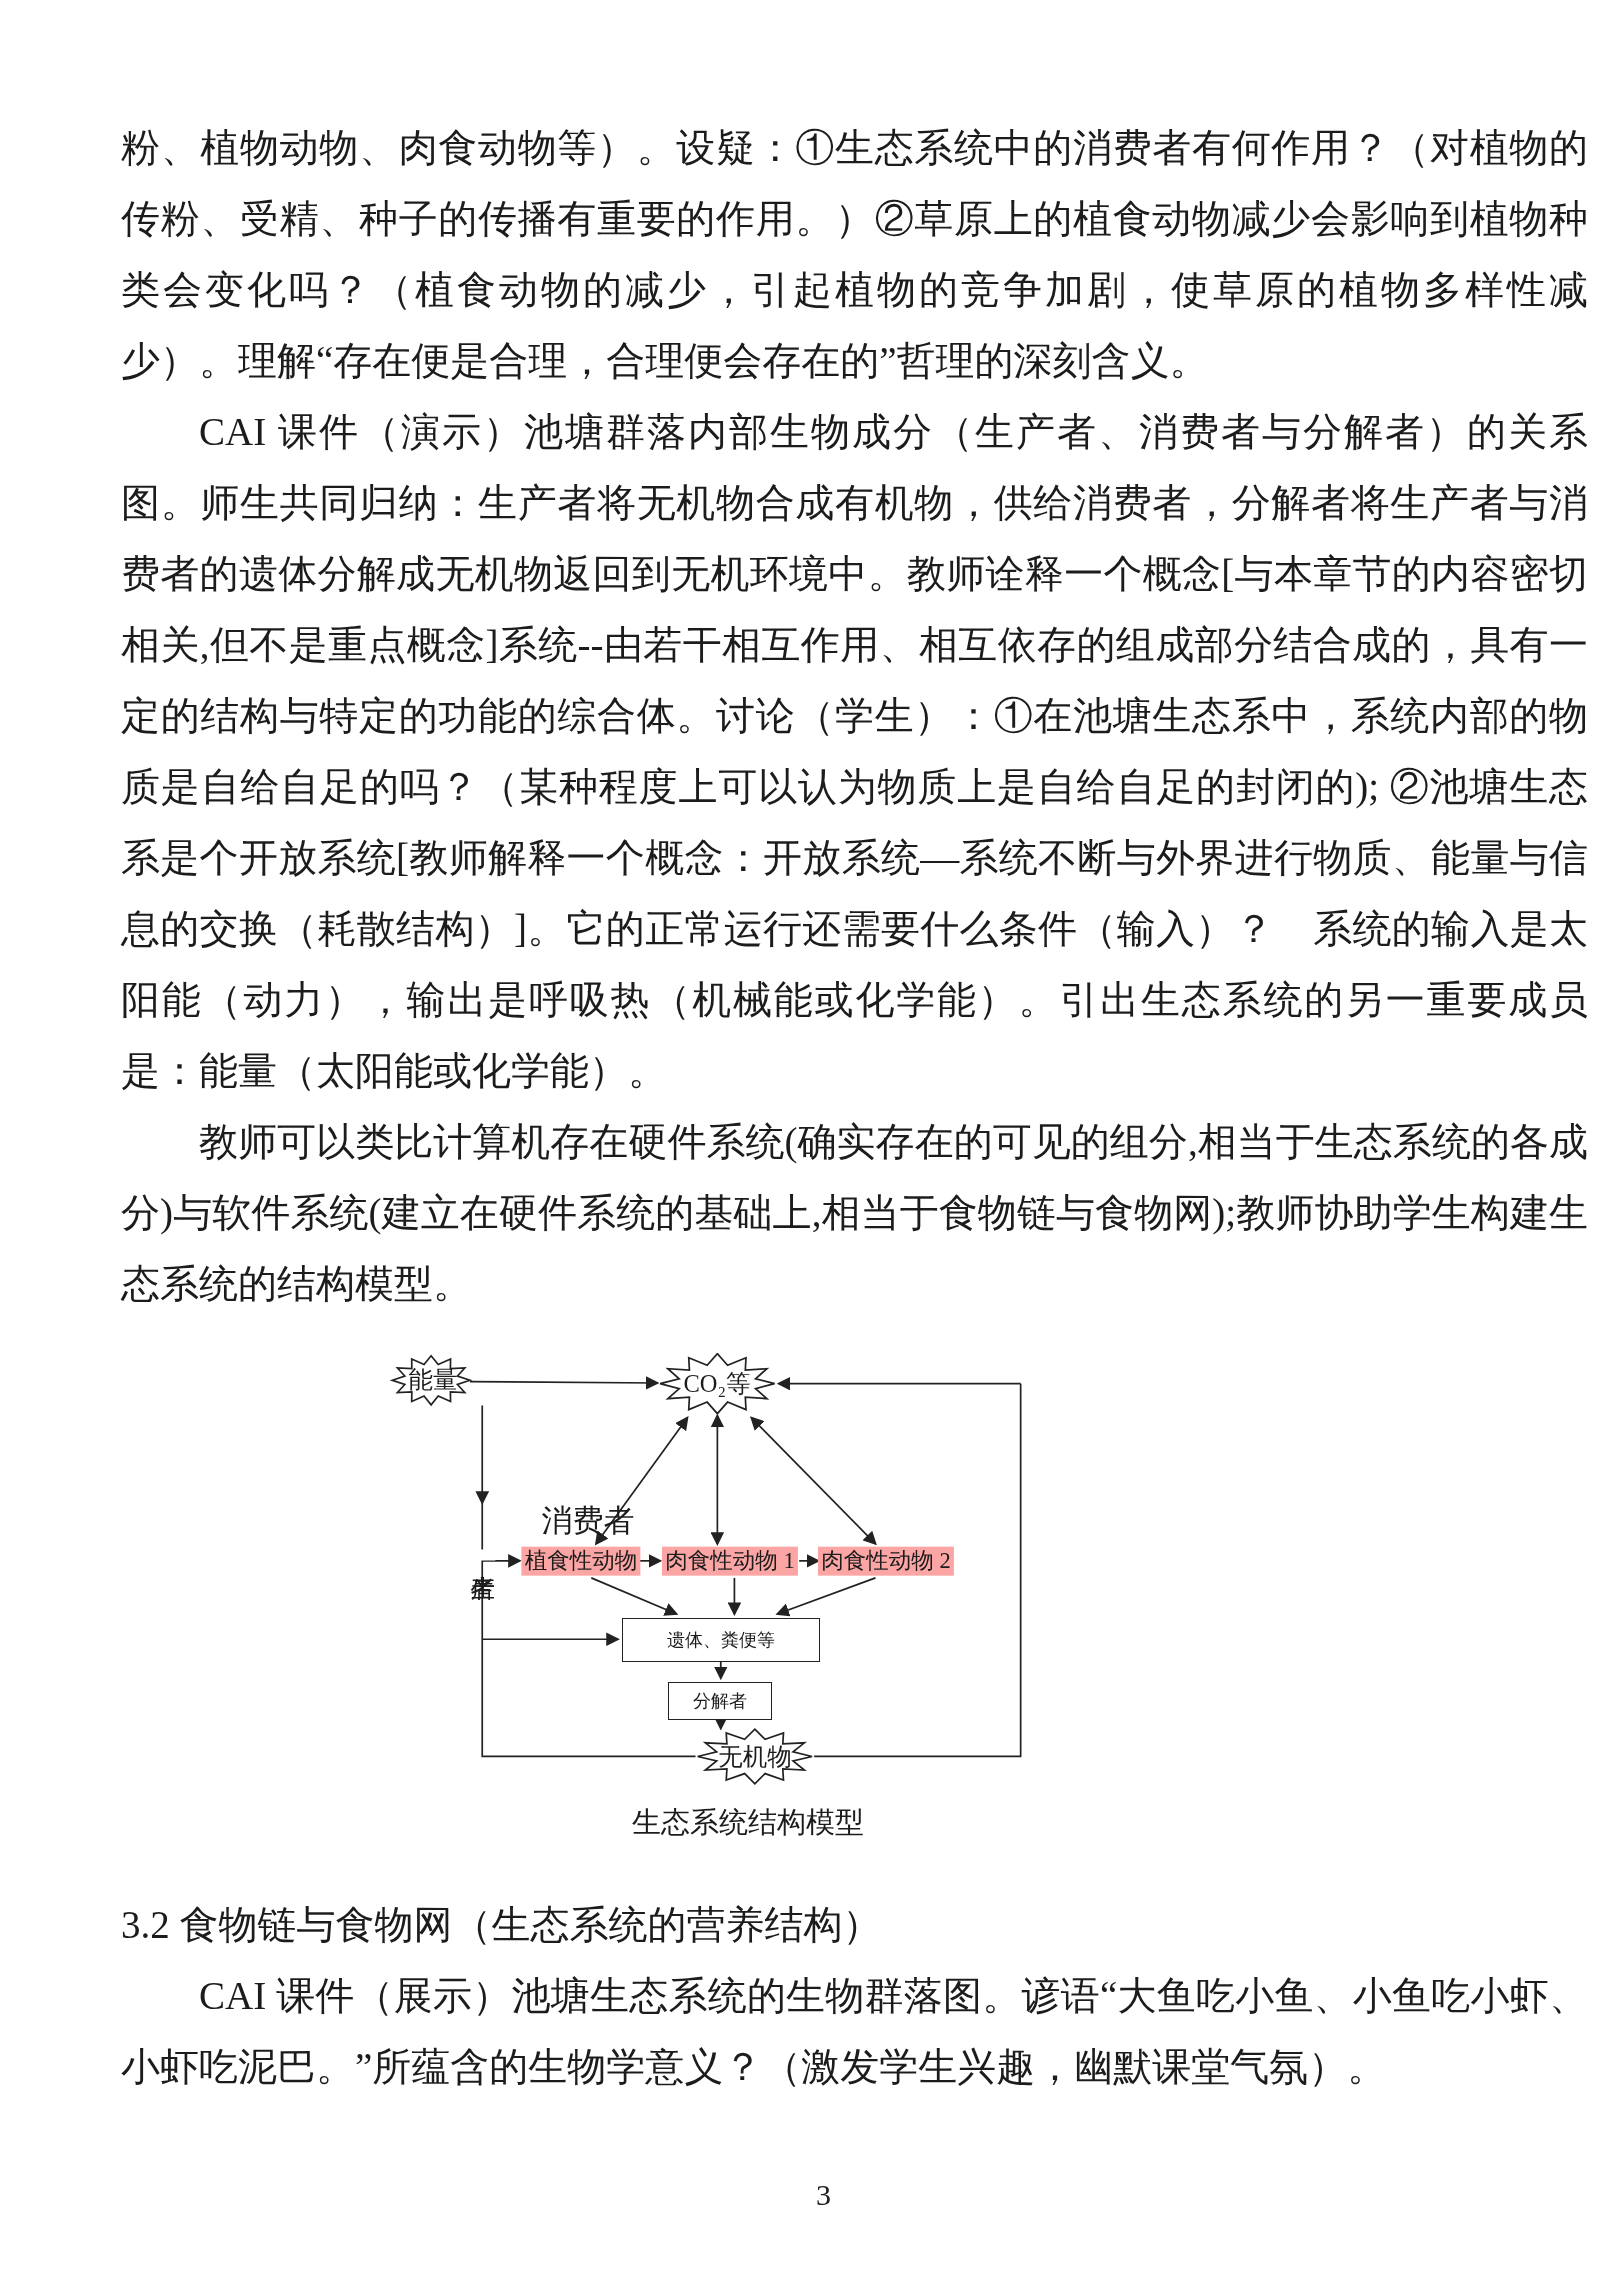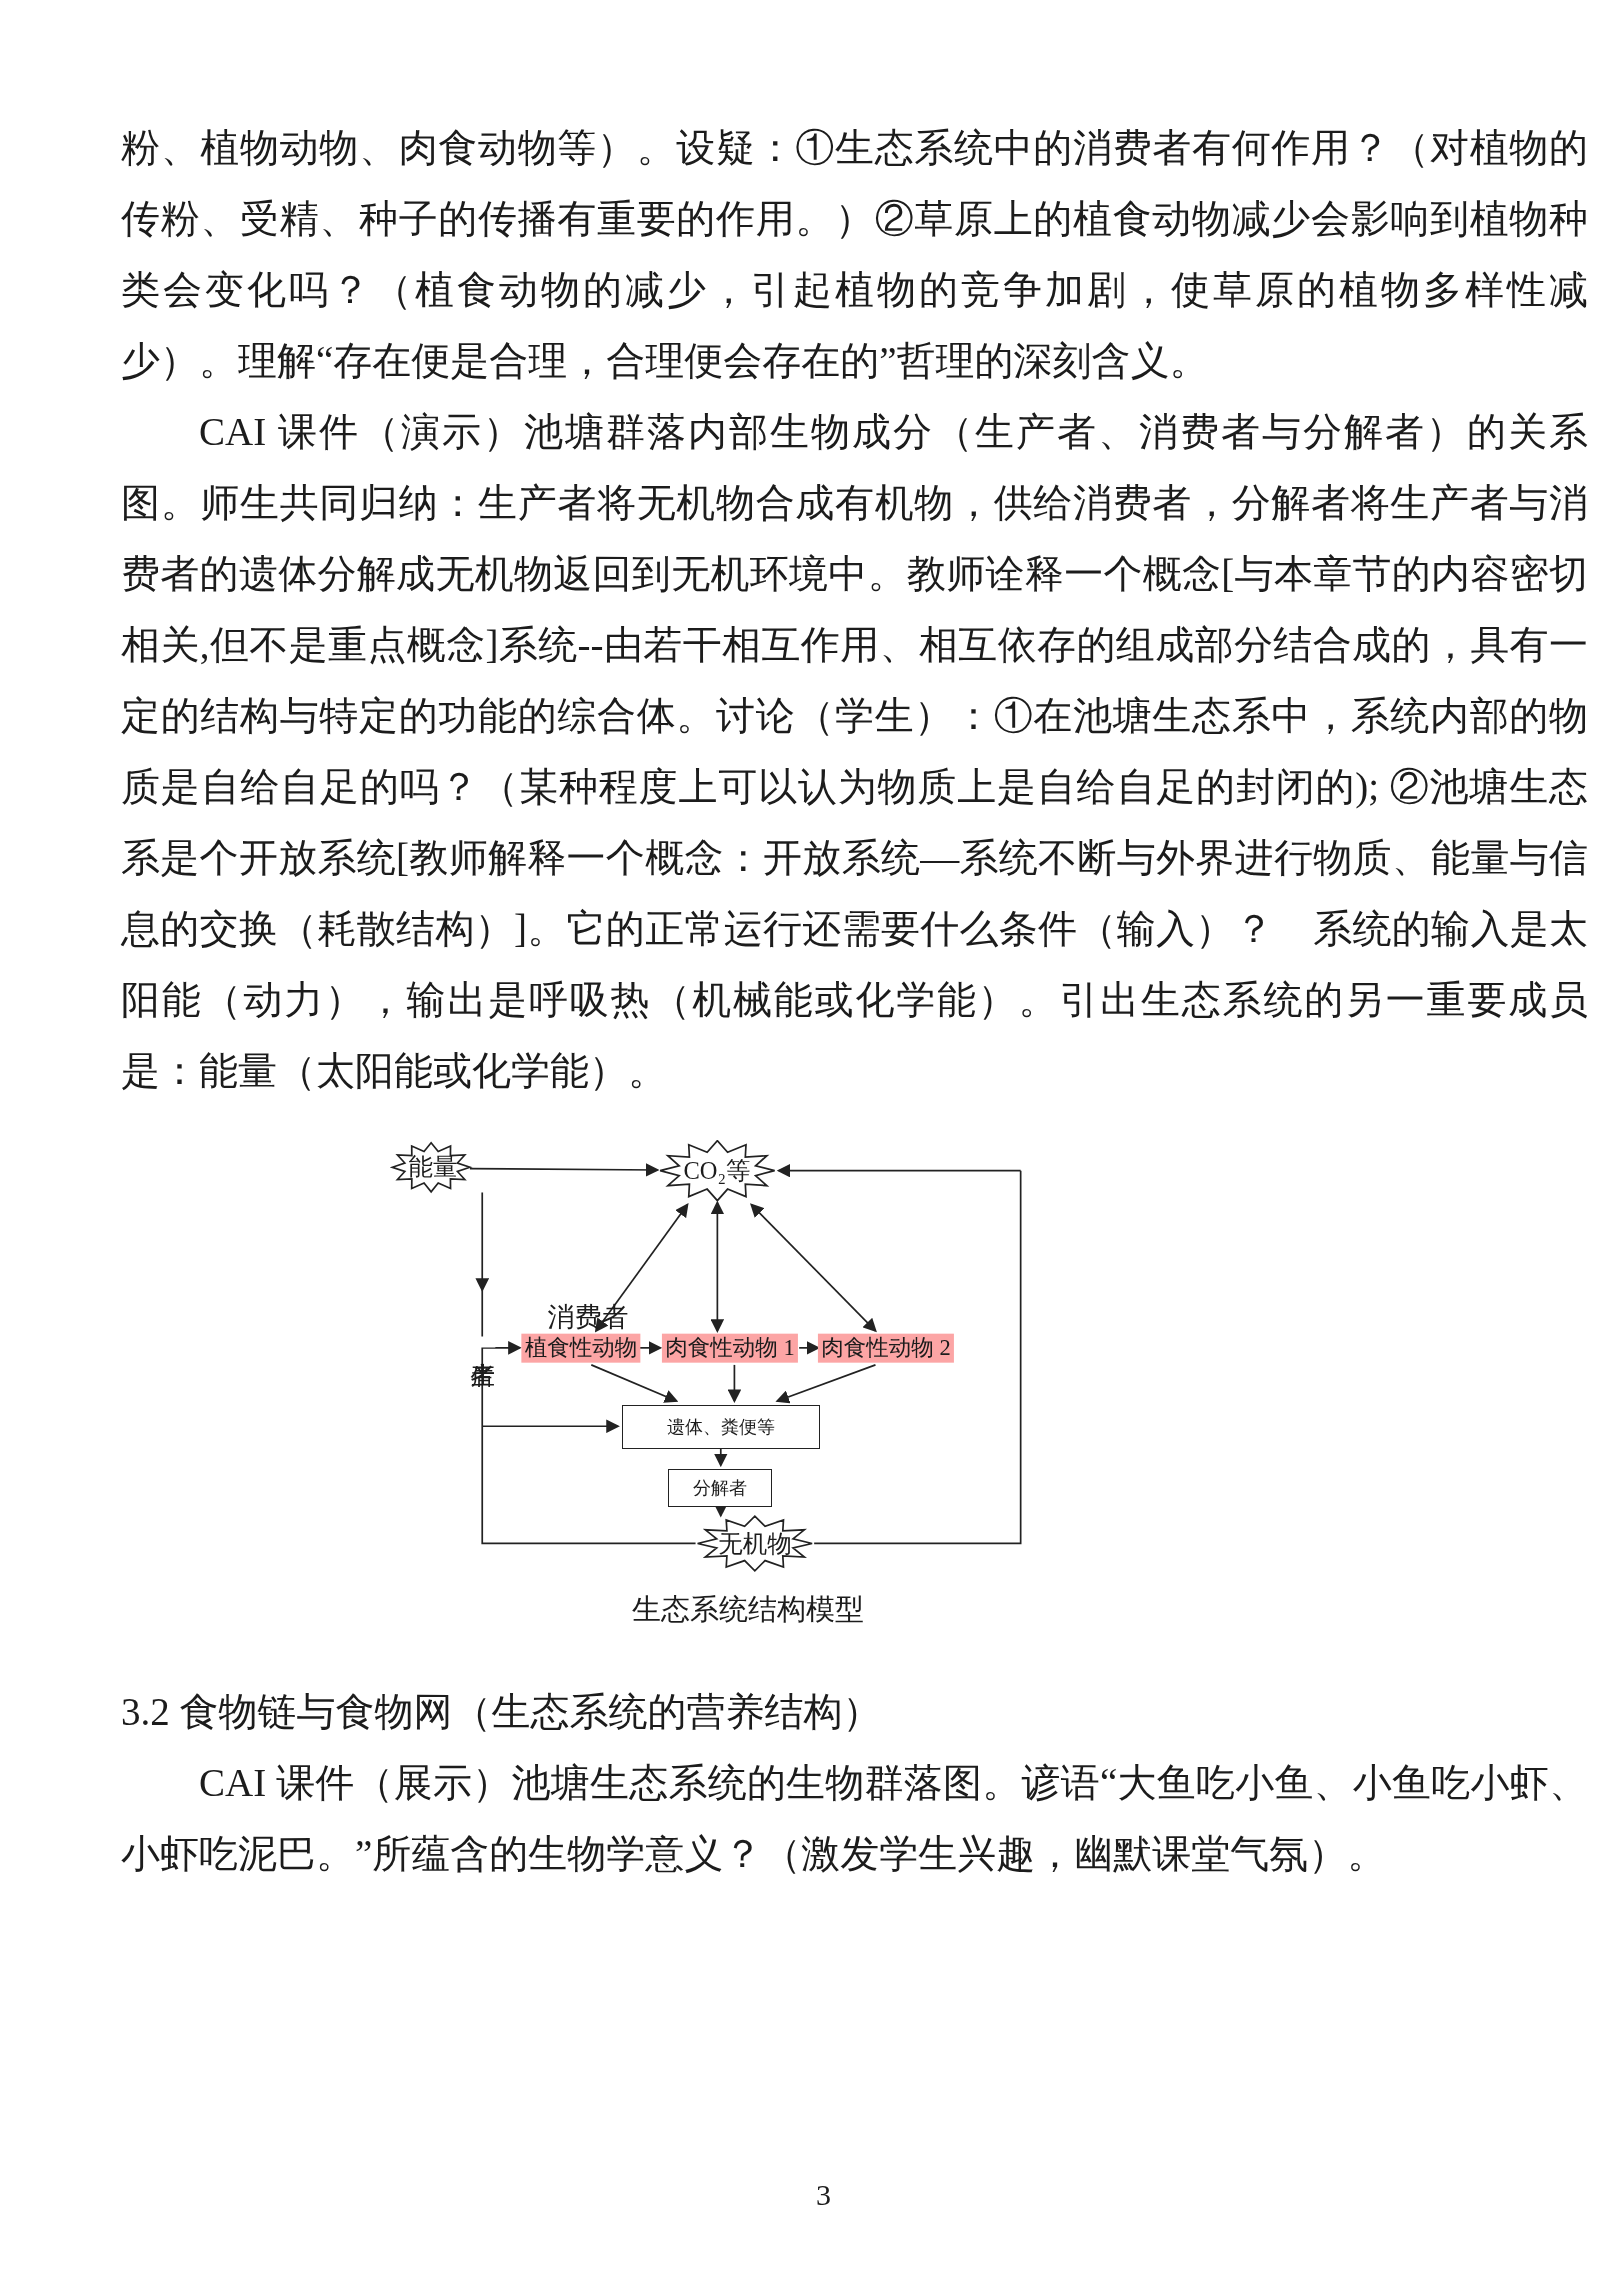--- a/index.html
+++ b/index.html
@@ -87,20 +87,21 @@
     font-size: 30px;
   }
 </style>
 </head>
 <body>
 
 <div class="page">
 
   <p class="body-text">粉、植物动物、肉食动物等）。设疑：①生态系统中的消费者有何作用？（对植物的传粉、受精、种子的传播有重要的作用。）②草原上的植食动物减少会影响到植物种类会变化吗？（植食动物的减少，引起植物的竞争加剧，使草原的植物多样性减少）。理解“存在便是合理，合理便会存在的”哲理的深刻含义。</p>
   <p class="body-text indent">CAI 课件（演示）池塘群落内部生物成分（生产者、消费者与分解者）的关系图。师生共同归纳：生产者将无机物合成有机物，供给消费者，分解者将生产者与消费者的遗体分解成无机物返回到无机环境中。教师诠释一个概念[与本章节的内容密切相关,但不是重点概念]系统--由若干相互作用、相互依存的组成部分结合成的，具有一定的结构与特定的功能的综合体。讨论（学生）：①在池塘生态系中，系统内部的物质是自给自足的吗？（某种程度上可以认为物质上是自给自足的封闭的); ②池塘生态系是个开放系统[教师解释一个概念：开放系统—系统不断与外界进行物质、能量与信息的交换（耗散结构）]。它的正常运行还需要什么条件（输入）？　系统的输入是太阳能（动力），输出是呼吸热（机械能或化学能）。引出生态系统的另一重要成员是：能量（太阳能或化学能）。</p>
+  <p class="body-text indent">教师可以类比计算机存在硬件系统(确实存在的可见的组分,相当于生态系统的各成分)与软件系统(建立在硬件系统的基础上,相当于食物链与食物网);教师协助学生构建生态系统的结构模型。</p>
 
   <div class="diagram">
     <svg viewBox="0 0 1000 650" width="682" height="443">
       <defs>
         <marker id="arr" viewBox="0 0 10 10" refX="8.5" refY="5" markerWidth="8" markerHeight="8" orient="auto-start-reverse">
           <path d="M0,0 L10,5 L0,10 z" fill="#222"></path>
         </marker>
       </defs>
       <g stroke="#222" stroke-width="2.5" fill="none">
 
@@ -128,21 +129,21 @@
       </g>
       <g fill="#ffffff" stroke="#222" stroke-width="2.5">
         <polygon points="117.0,40.0 98.6,46.2 109.4,58.0 88.3,57.0 88.5,71.2 70.4,63.2 60.0,76.0 49.6,63.2 31.5,71.2 31.7,57.0 10.6,58.0 21.4,46.2 3.0,40.0 21.4,33.8 10.6,22.0 31.7,23.0 31.5,8.8 49.6,16.8 60.0,4.0 70.4,16.8 88.5,8.8 88.3,23.0 109.4,22.0 98.6,33.8"></polygon>
         <polygon points="564.0,45.0 536.0,52.2 552.7,67.0 521.0,64.8 522.0,83.1 495.0,72.0 480.0,89.0 465.0,72.0 438.0,83.1 439.0,64.8 407.3,67.0 424.0,52.2 396.0,45.0 424.0,37.8 407.3,23.0 439.0,25.2 438.0,6.9 465.0,18.0 480.0,1.0 495.0,18.0 522.0,6.9 521.0,25.2 552.7,23.0 536.0,37.8"></polygon>
         <polygon points="619.0,592.0 591.0,598.7 607.7,612.0 576.0,610.4 577.0,626.6 550.0,617.1 535.0,632.0 520.0,617.1 493.0,626.6 494.0,610.4 462.3,612.0 479.0,598.7 451.0,592.0 479.0,585.3 462.3,572.0 494.0,573.6 493.0,557.4 520.0,566.9 535.0,552.0 550.0,566.9 577.0,557.4 576.0,573.6 607.7,572.0 591.0,585.3"></polygon>
       </g>
     </svg>
 
     <div class="dlabel star-label" style="left:43px; top:27px;">能量</div>
     <div class="dlabel star-label" style="left:327px; top:31px;">CO₂等</div>
-    <div class="dlabel no-bg" style="left:198px; top:178px; font-size:27px;">消费者</div>
+    <div class="dlabel no-bg" style="left:198px; top:168px; font-size:31px;">消费者</div>
     <div class="dlabel" style="left:191px; top:208px;">植食性动物</div>
     <div class="dlabel" style="left:340px; top:208px;">肉食性动物 1</div>
     <div class="dlabel" style="left:496px; top:208px;">肉食性动物 2</div>
     <div class="vlabel">生产者</div>
     <div class="dbox box-remains">遗体、粪便等</div>
     <div class="dbox box-decomposer">分解者</div>
     <div class="dlabel star-label" style="left:365px; top:404px;">无机物</div>
   </div>
 
   <div class="diagram-caption">生态系统结构模型</div>

